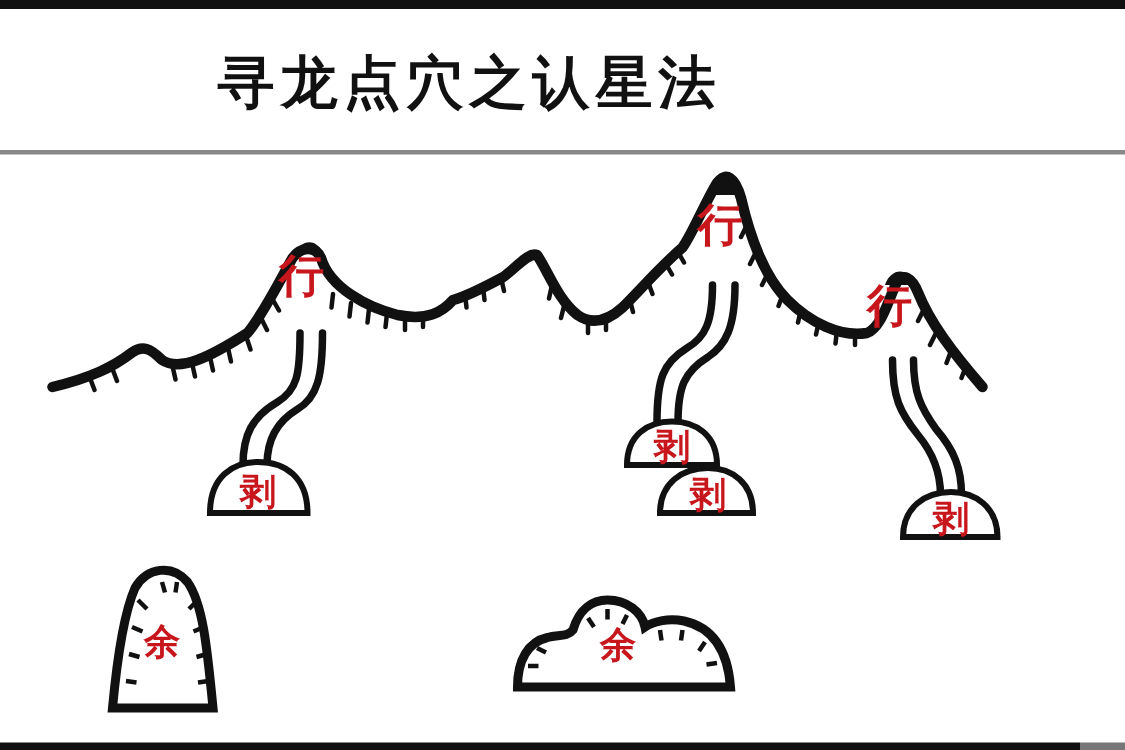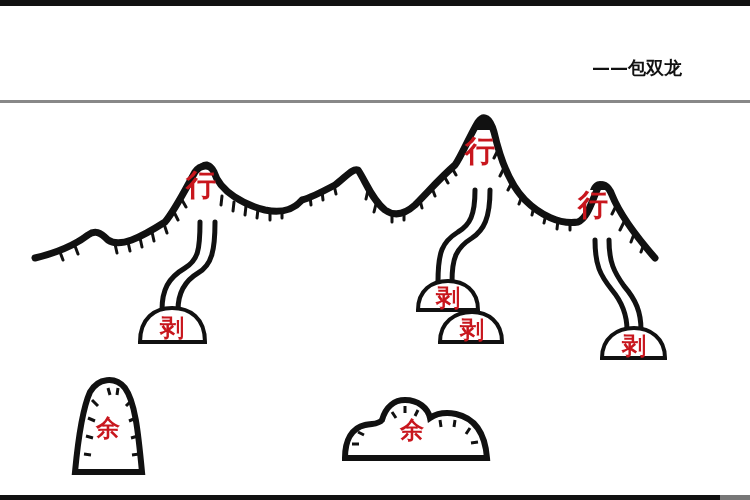--- a/index.html
+++ b/index.html
@@ -18,21 +18,21 @@
   .lbl { position:absolute; color:#c8161d; font-weight:bold; font-family:"DejaVu Serif", serif;
          background:rgba(255,255,255,0.0); line-height:1; }
   .lbl.big { font-size:30px; }
   .lbl.mid { font-size:24px; }
 </style>
 </head>
 <body>
 
 <div class="topbar"></div>
 <div class="header">
-  <div class="author">——包双龙</div>
+  <div class="title">寻龙点穴之认星法</div>
 </div>
 <div class="divider"></div>
 
 <svg class="art" width="750" height="500" viewBox="0 0 750 500">
   <defs>
     <pattern id="none" width="1" height="1"></pattern>
   </defs>
 
   <g fill="none" stroke="#111" stroke-linecap="round" stroke-linejoin="round">
     <path d="M35 258 C60 252, 75 245, 88 235 C95 230, 100 232, 108 240 C120 248, 140 238, 165 222 C175 210, 185 190, 195 172 C200 165, 210 163, 214 172 C220 192, 245 205, 265 210 C285 214, 295 208, 302 200 C310 198, 320 193, 335 185 C345 178, 352 168, 358 170 C365 180, 372 200, 385 210 C395 217, 405 214, 415 205 C428 192, 440 178, 455 165 C462 155, 470 135, 478 122 C484 114, 490 118, 494 132 C500 158, 510 185, 525 200 C540 215, 560 225, 578 222 C588 218, 592 200, 598 188 C602 182, 608 185, 612 195 C620 215, 635 235, 655 258" stroke-width="7"></path>

